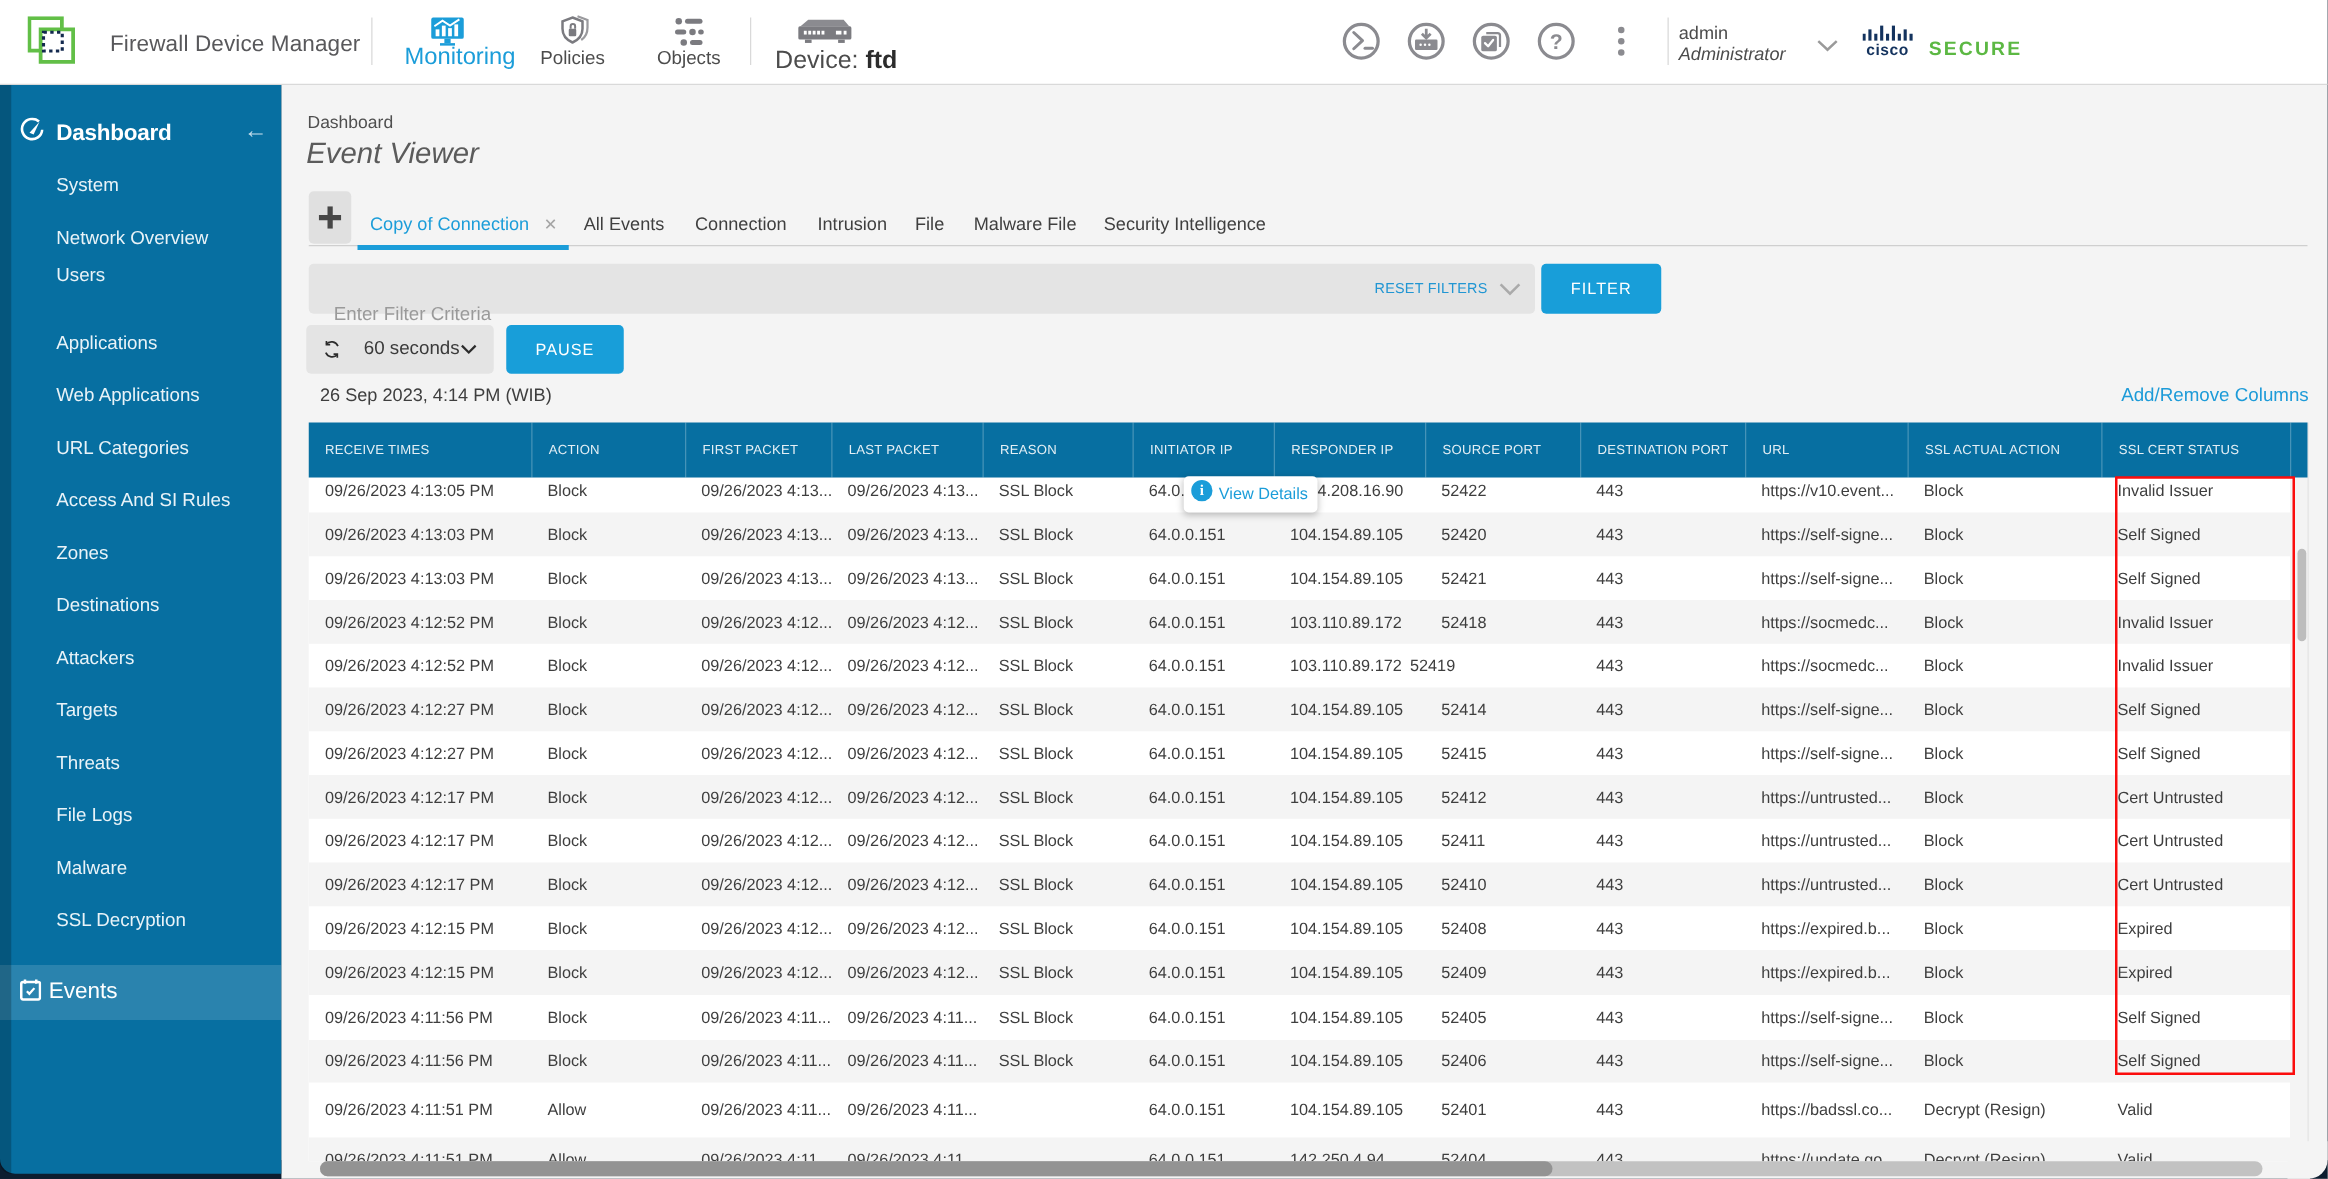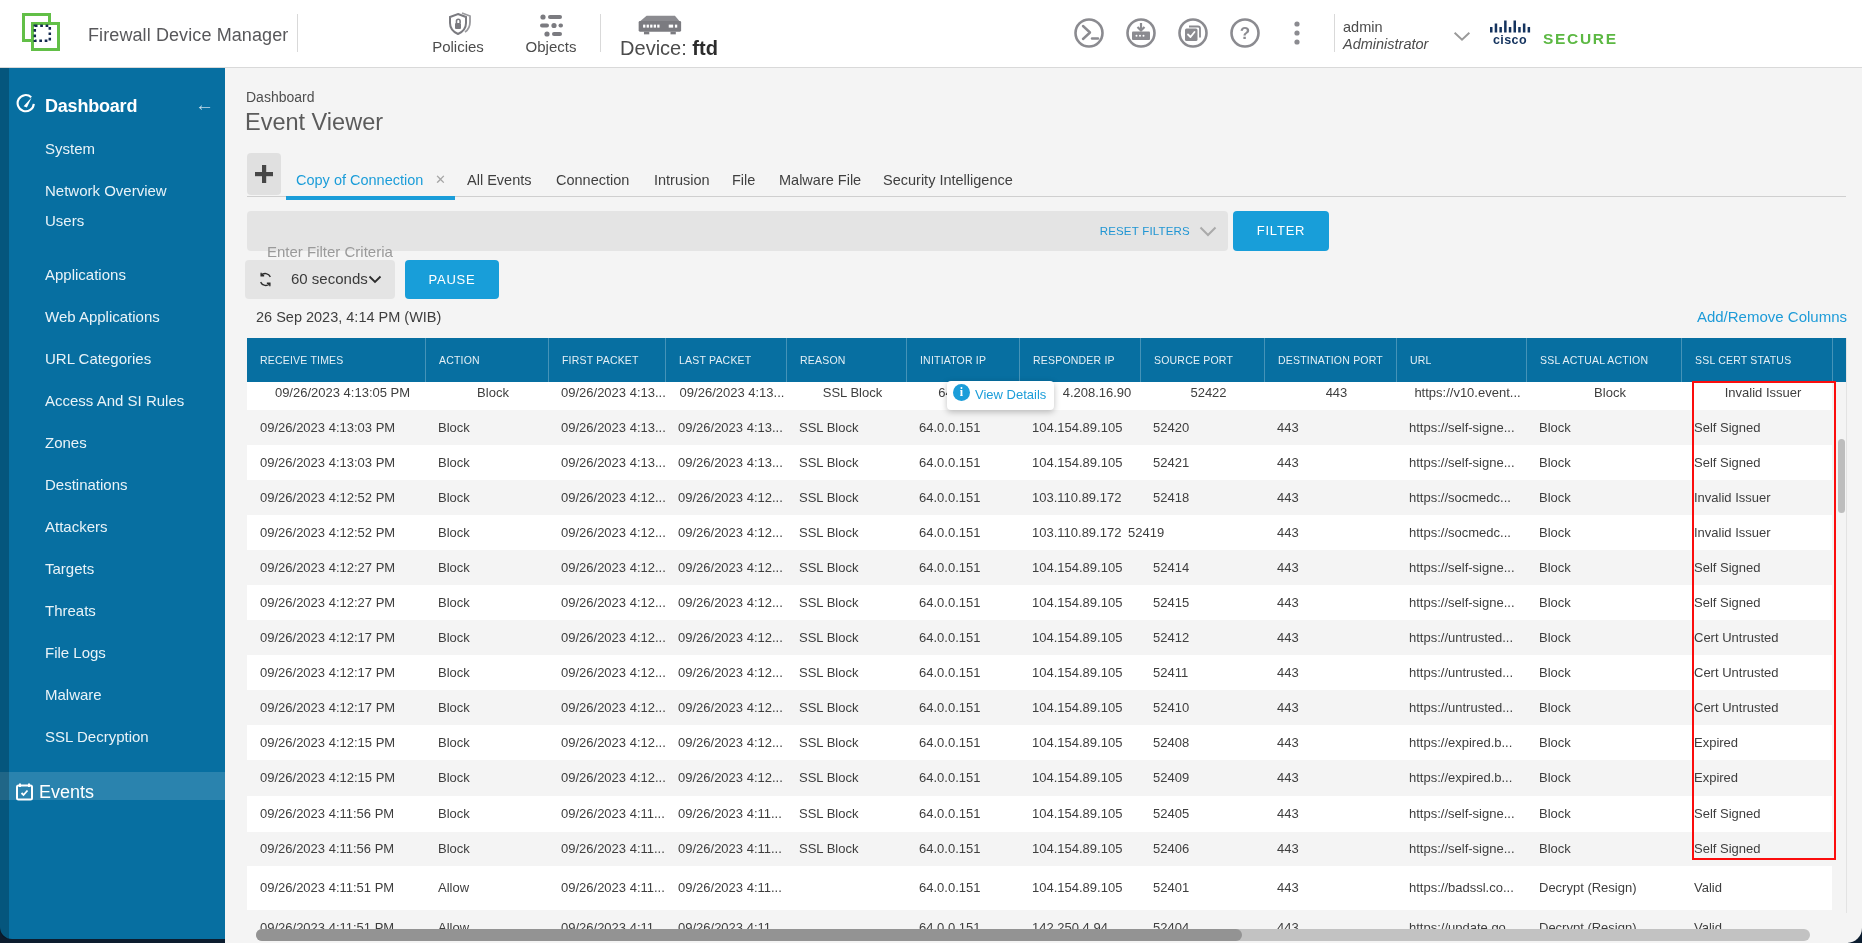--- a/index.html
+++ b/index.html
@@ -17,28 +17,28 @@
 .cicon { position:absolute; top:17px; }
 #admin { position:absolute; left:1343px; top:19px; font-size:14.5px; color:#4c4c4c; line-height:17px; }
 #admin .it { font-style:italic; }
 
 
 #sidebar { position:absolute; left:0; top:68px; width:225px; height:871px; background:#076fa1; border-bottom-left-radius:12px; z-index:20; }
 #sidetrack { position:absolute; left:0; top:0; width:9px; height:100%; background:rgba(0,0,0,0.22); border-bottom-left-radius:12px; z-index:3; }
 #dashhead { position:absolute; left:45px; top:28px; color:#fff; font-size:18px; font-weight:bold; letter-spacing:-0.2px; }
 #backarrow { position:absolute; left:195px; top:26px; color:#c3dcea; font-size:19px; }
 .mitem { position:absolute; left:45px; color:#e9f3f8; font-size:15px; }
-.bitem { position:absolute; left:0; width:100%; height:28px; color:#fff; font-size:18px; line-height:40px; }
+.bitem { position:absolute; left:0; width:100%; height:44px; color:#fff; font-size:18px; line-height:40px; }
 .bitem .txt { position:absolute; left:39px; }
 .bitem.sel { background:rgba(255,255,255,0.14); }
 
 
 #content { position:absolute; left:225px; top:68px; width:1637px; height:875px; background:#f4f4f4; }
 #crumb { position:absolute; left:21px; top:21px; font-size:14px; color:#4f4f4f; }
-#title { position:absolute; left:20px; top:41px; font-size:23.5px; color:#5b5b5b; }
+#title { position:absolute; left:20px; top:41px; font-size:23.5px; color:#5b5b5b;font-style:italic; }
 
 
 #plusbtn { position:absolute; left:22px; top:85px; width:34px; height:42px; background:#e0e0e0; border-radius:4px; }
 #tabline { position:absolute; left:22px; top:128px; width:1599px; height:1px; background:#cfcfcf; }
 #tabunder { position:absolute; left:61px; top:128px; width:169px; height:4px; background:#1b9dd9; }
 .tab { position:absolute; top:104px; font-size:14.5px; color:#3f3f3f; white-space:nowrap; }
 .tab.active { color:#1b9dd9; }
 #tabx { position:absolute; top:104px; font-size:13px; color:#a5a5a5; }
 
 
@@ -87,20 +87,33 @@
     <svg class="abs" style="left:22px;top:13px" width="40" height="40" viewBox="0 0 40 40">
       <rect x="1.5" y="1.5" width="26" height="26" fill="none" stroke="#62bf47" stroke-width="3"></rect>
       <rect x="10.5" y="10.5" width="26" height="26" fill="#fff" stroke="#62bf47" stroke-width="3"></rect>
       <rect x="12.8" y="12.8" width="15" height="15" fill="#fff" stroke="#13294e" stroke-width="2.5" stroke-dasharray="2.7 2.7"></rect>
     </svg>
     <div id="brand">Firewall Device Manager</div>
     <div class="vdiv" style="left:297px"></div>
     <div class="vdiv" style="left:600px"></div>
     <div class="vdiv" style="left:1334px"></div>
 
+    <div class="navtab active" style="left:302px;width:112px">
+      <svg class="cicon" style="left:42px;top:13px" width="28" height="24" viewBox="0 0 28 24" fill="#1b9dd9">
+        <rect x="1" y="1" width="26" height="17" rx="1.5" fill="#1b9dd9"></rect>
+        <rect x="4.5" y="10.5" width="3" height="5.5" fill="#fff"></rect>
+          <rect x="9.5" y="7.5" width="3" height="8.5" fill="#fff"></rect>
+          <rect x="14.5" y="9.5" width="3" height="6.5" fill="#fff"></rect>
+          <rect x="19.5" y="6.5" width="3" height="9.5" fill="#fff"></rect>
+        <path d="M3.5 8 L10 3.5 L16 7.5 L23.5 2.5" stroke="#fff" stroke-width="1.5" fill="none"></path>
+        <rect x="11.5" y="18" width="5" height="3.5" fill="#1b9dd9"></rect>
+        <rect x="8" y="21.5" width="12" height="2" fill="#1b9dd9"></rect>
+      </svg>
+      <div class="lbl">Monitoring</div>
+    </div>
     <div class="navtab" style="left:410px;width:96px">
       <svg class="cicon" style="left:35px;top:12px" width="27" height="26" viewBox="0 0 27 26" fill="#7b7b80">
         <path d="M13 2 l8 3 v6 c0 5 -3.5 9 -8 11 c-4.5 -2 -8 -6 -8 -11 v-6 z" fill="none" stroke="#7b7b80" stroke-width="2"></path>
         <path d="M17 1 l8 3 v6 c0 4 -2 8 -5 10" fill="none" stroke="#9a9a9e" stroke-width="1.8"></path>
         <rect x="10" y="11" width="6" height="6" rx="1" fill="#7b7b80"></rect>
         <path d="M11.5 11 v-2 a1.8 1.8 0 0 1 3.6 0 v2" fill="none" stroke="#7b7b80" stroke-width="1.6"></path>
       </svg>
       <div class="lbl">Policies</div>
     </div>
     <div class="navtab" style="left:503px;width:96px">
@@ -265,21 +278,21 @@
         <div class="hcell" style="left: 772px; width: 121px;">RESPONDER IP</div>
         <div class="hcell" style="left: 893px; width: 124px;">SOURCE PORT</div>
         <div class="hcell" style="left: 1017px; width: 132px;">DESTINATION PORT</div>
         <div class="hcell" style="left: 1149px; width: 130px;">URL</div>
         <div class="hcell" style="left: 1279px; width: 155px;">SSL ACTUAL ACTION</div>
         <div class="hcell" style="left: 1434px; width: 151px;">SSL CERT STATUS</div>
         <div class="hcell" style="left: 1585px; width: 14px;"></div>
       </div>
 
     <div id="tbody">
-        <div class="row" style="top: -7px; height: 35px; line-height: 35px; text-align: center;">
+        <div class="row" style="top: -7px; height: 35px; line-height: 35px;">
           <div class="cell" style="left: 0px; width: 178px;">09/26/2023 4:13:05 PM</div>
           <div class="cell" style="left: 178px; width: 123px;">Block</div>
           <div class="cell" style="left: 301px; width: 117px;">09/26/2023 4:13...</div>
           <div class="cell" style="left: 418px; width: 121px;">09/26/2023 4:13...</div>
           <div class="cell" style="left: 539px; width: 120px;">SSL Block</div>
           <div class="cell" style="left: 659px; width: 113px;">64.0.0.151</div>
           <div class="cell" style="left: 772px; width: 121px; padding-left: 35px;">4.208.16.90</div>
           <div class="cell" style="left: 893px; width: 124px;">52422</div>
           <div class="cell" style="left: 1017px; width: 132px;">443</div>
           <div class="cell" style="left: 1149px; width: 130px;">https://v10.event...</div>

